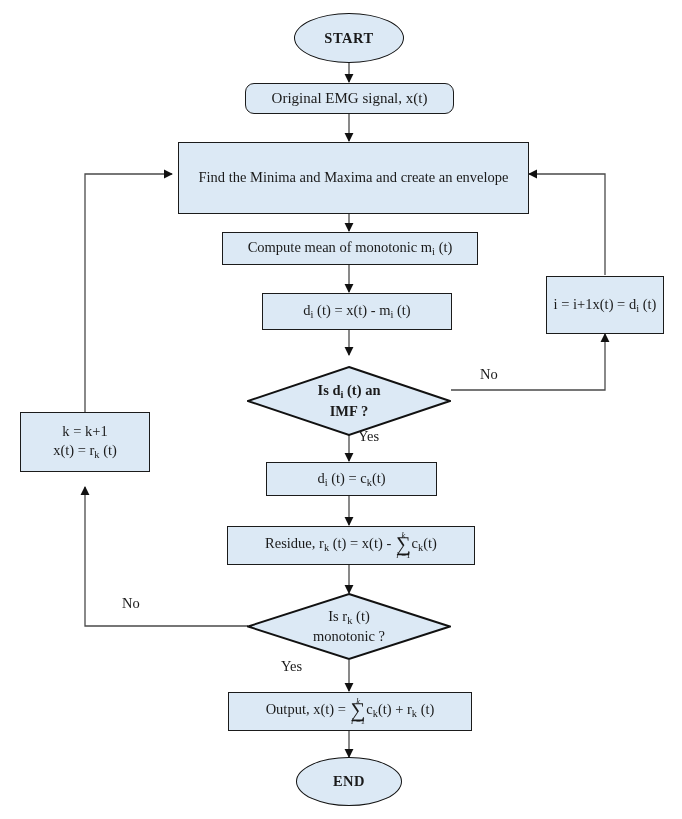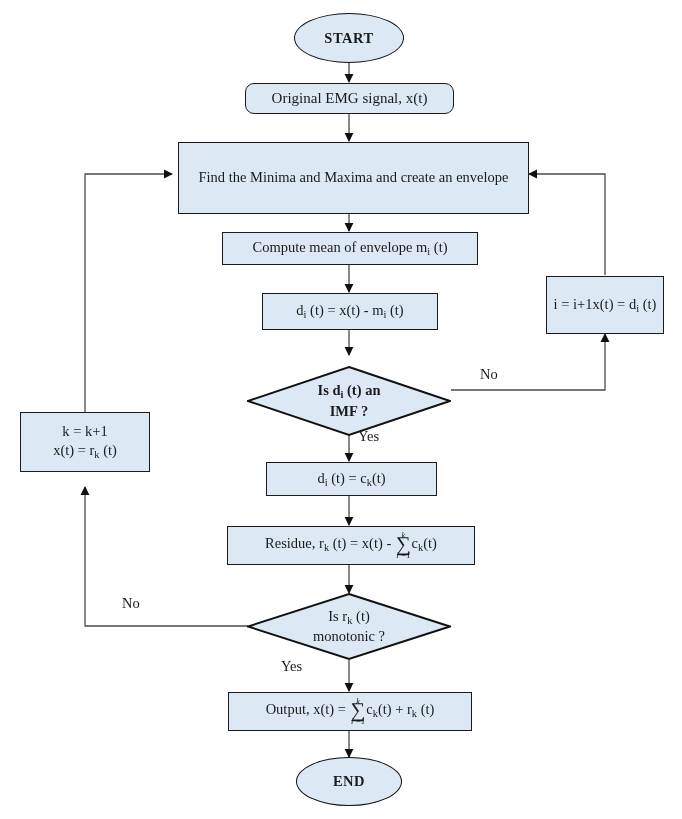--- a/index.html
+++ b/index.html
@@ -75,25 +75,25 @@
 <div class="node rounded" style="left:245px;top:83px;width:209px;height:31px;">
   <span>Original EMG signal, x(t)</span>
 </div>
 
 <div class="node proc" style="left:178px;top:142px;width:351px;height:72px;padding:0 18px;">
   <span>Find the Minima and Maxima and create an envelope</span>
 </div>
 
 <div class="node proc" style="left:222px;top:232px;width:256px;height:33px;">
   <span>
-    <span>Compute mean of envelope m</span><sub>i</sub><span> (t)</span>
+    <span>Compute mean of monotonic m</span><sub>i</sub><span> (t)</span>
   </span>
 </div>
 
-<div class="node proc" style="left:262px;top:293px;width:176px;height:37px;">
+<div class="node proc" style="left:262px;top:293px;width:190px;height:37px;">
   <span>
     <span>d</span><sub>i</sub><span> (t) =  x(t) - m</span><sub>i</sub><span> (t)</span>
   </span>
 </div>
 
 <div class="node proc" style="left:546px;top:276px;width:118px;height:58px;flex-direction:row;">
   <span>i = i+1</span>
   <span>
     <span>x(t) = d</span><sub>i</sub><span> (t)</span>
   </span>

